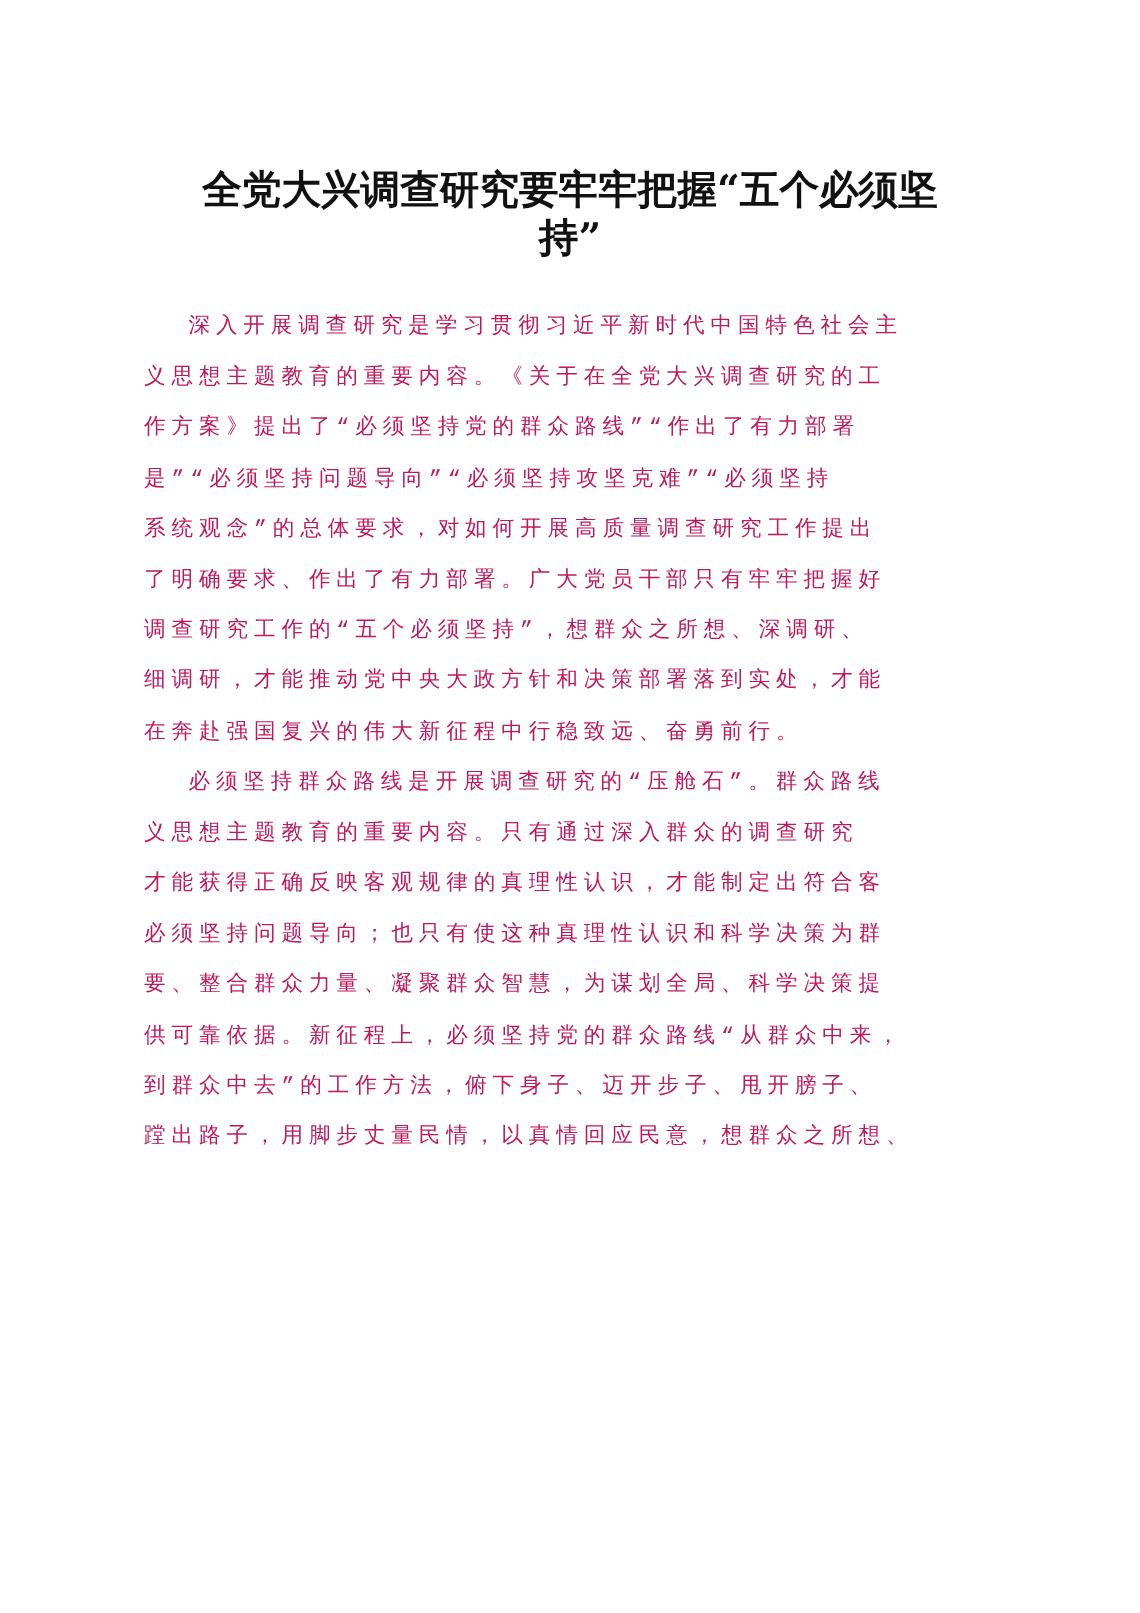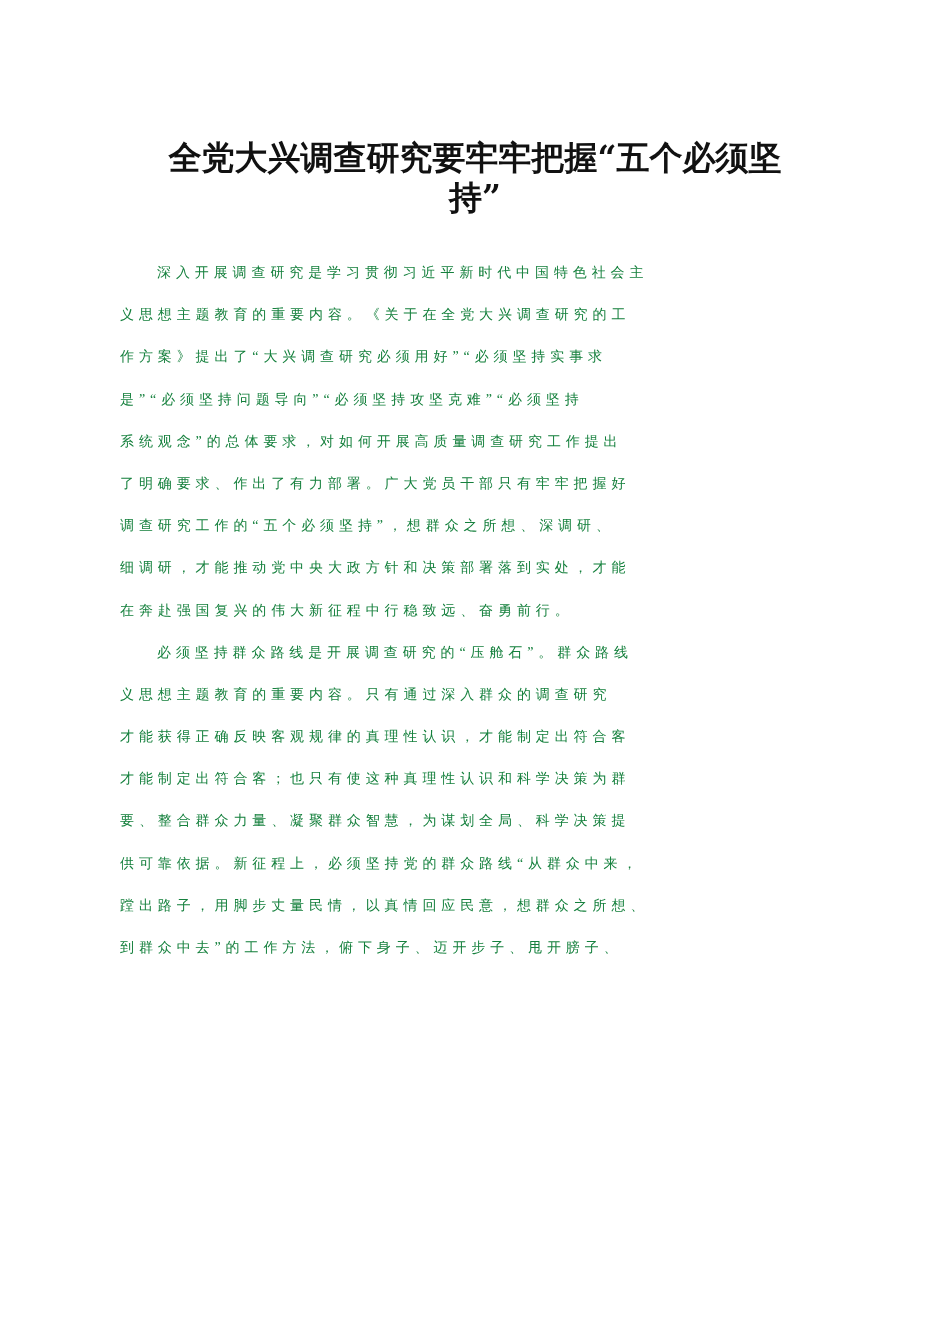--- a/index.html
+++ b/index.html
@@ -8,52 +8,52 @@
   .title {
     position: absolute; left: 100px; width: 750px; top: 138px;
     text-align: center;
     font-family: "DejaVu Serif", "Liberation Serif", serif;
     font-weight: bold; font-size: 33px; line-height: 40px; color: #111;
     letter-spacing: 0px;
   }
   .title div { white-space: nowrap; }
   .body {
     position: absolute; left: 120px; top: 252px; width: 720px;
-    font-family: Liberation Serif, serif;
-    font-size: 14px; line-height: 42.2px; color: #15803d;
+    font-family: Liberation Mono, monospace;
+    font-size: 18px; line-height: 42.2px; color: #be185d;
     letter-spacing: 4.9px;
   }
   .line { white-space: nowrap; height: 42.2px; }
   .indent { padding-left: 37px; }
 </style>
 </head>
 <body>
 
 <div class="page">
   <div class="title">
     <div>全党大兴调查研究要牢牢把握“五个必须坚</div>
     <div>持”</div>
   </div>
 
   <div class="body">
     <div>
       <div class="line indent">深入开展调查研究是学习贯彻习近平新时代中国特色社会主</div>
       <div class="line">义思想主题教育的重要内容。《关于在全党大兴调查研究的工</div>
-      <div class="line">作方案》提出了“大兴调查研究必须用好”“必须坚持实事求</div>
+      <div class="line">作方案》提出了“必须坚持党的群众路线”“作出了有力部署</div>
       <div class="line">是”“必须坚持问题导向”“必须坚持攻坚克难”“必须坚持</div>
       <div class="line">系统观念”的总体要求，对如何开展高质量调查研究工作提出</div>
       <div class="line">了明确要求、作出了有力部署。广大党员干部只有牢牢把握好</div>
       <div class="line">调查研究工作的“五个必须坚持”，想群众之所想、深调研、</div>
       <div class="line">细调研，才能推动党中央大政方针和决策部署落到实处，才能</div>
       <div class="line">在奔赴强国复兴的伟大新征程中行稳致远、奋勇前行。</div>
     </div>
     <div>
       <div class="line indent">必须坚持群众路线是开展调查研究的“压舱石”。群众路线</div>
       <div class="line">义思想主题教育的重要内容。只有通过深入群众的调查研究</div>
       <div class="line">才能获得正确反映客观规律的真理性认识，才能制定出符合客</div>
-      <div class="line">才能制定出符合客；也只有使这种真理性认识和科学决策为群</div>
+      <div class="line">必须坚持问题导向；也只有使这种真理性认识和科学决策为群</div>
       <div class="line">要、整合群众力量、凝聚群众智慧，为谋划全局、科学决策提</div>
       <div class="line">供可靠依据。新征程上，必须坚持党的群众路线“从群众中来，</div>
+      <div class="line">到群众中去”的工作方法，俯下身子、迈开步子、甩开膀子、</div>
       <div class="line">蹚出路子，用脚步丈量民情，以真情回应民意，想群众之所想、</div>
-      <div class="line">到群众中去”的工作方法，俯下身子、迈开步子、甩开膀子、</div>
     </div>
   </div>
 </div>
 
 </body></html>

